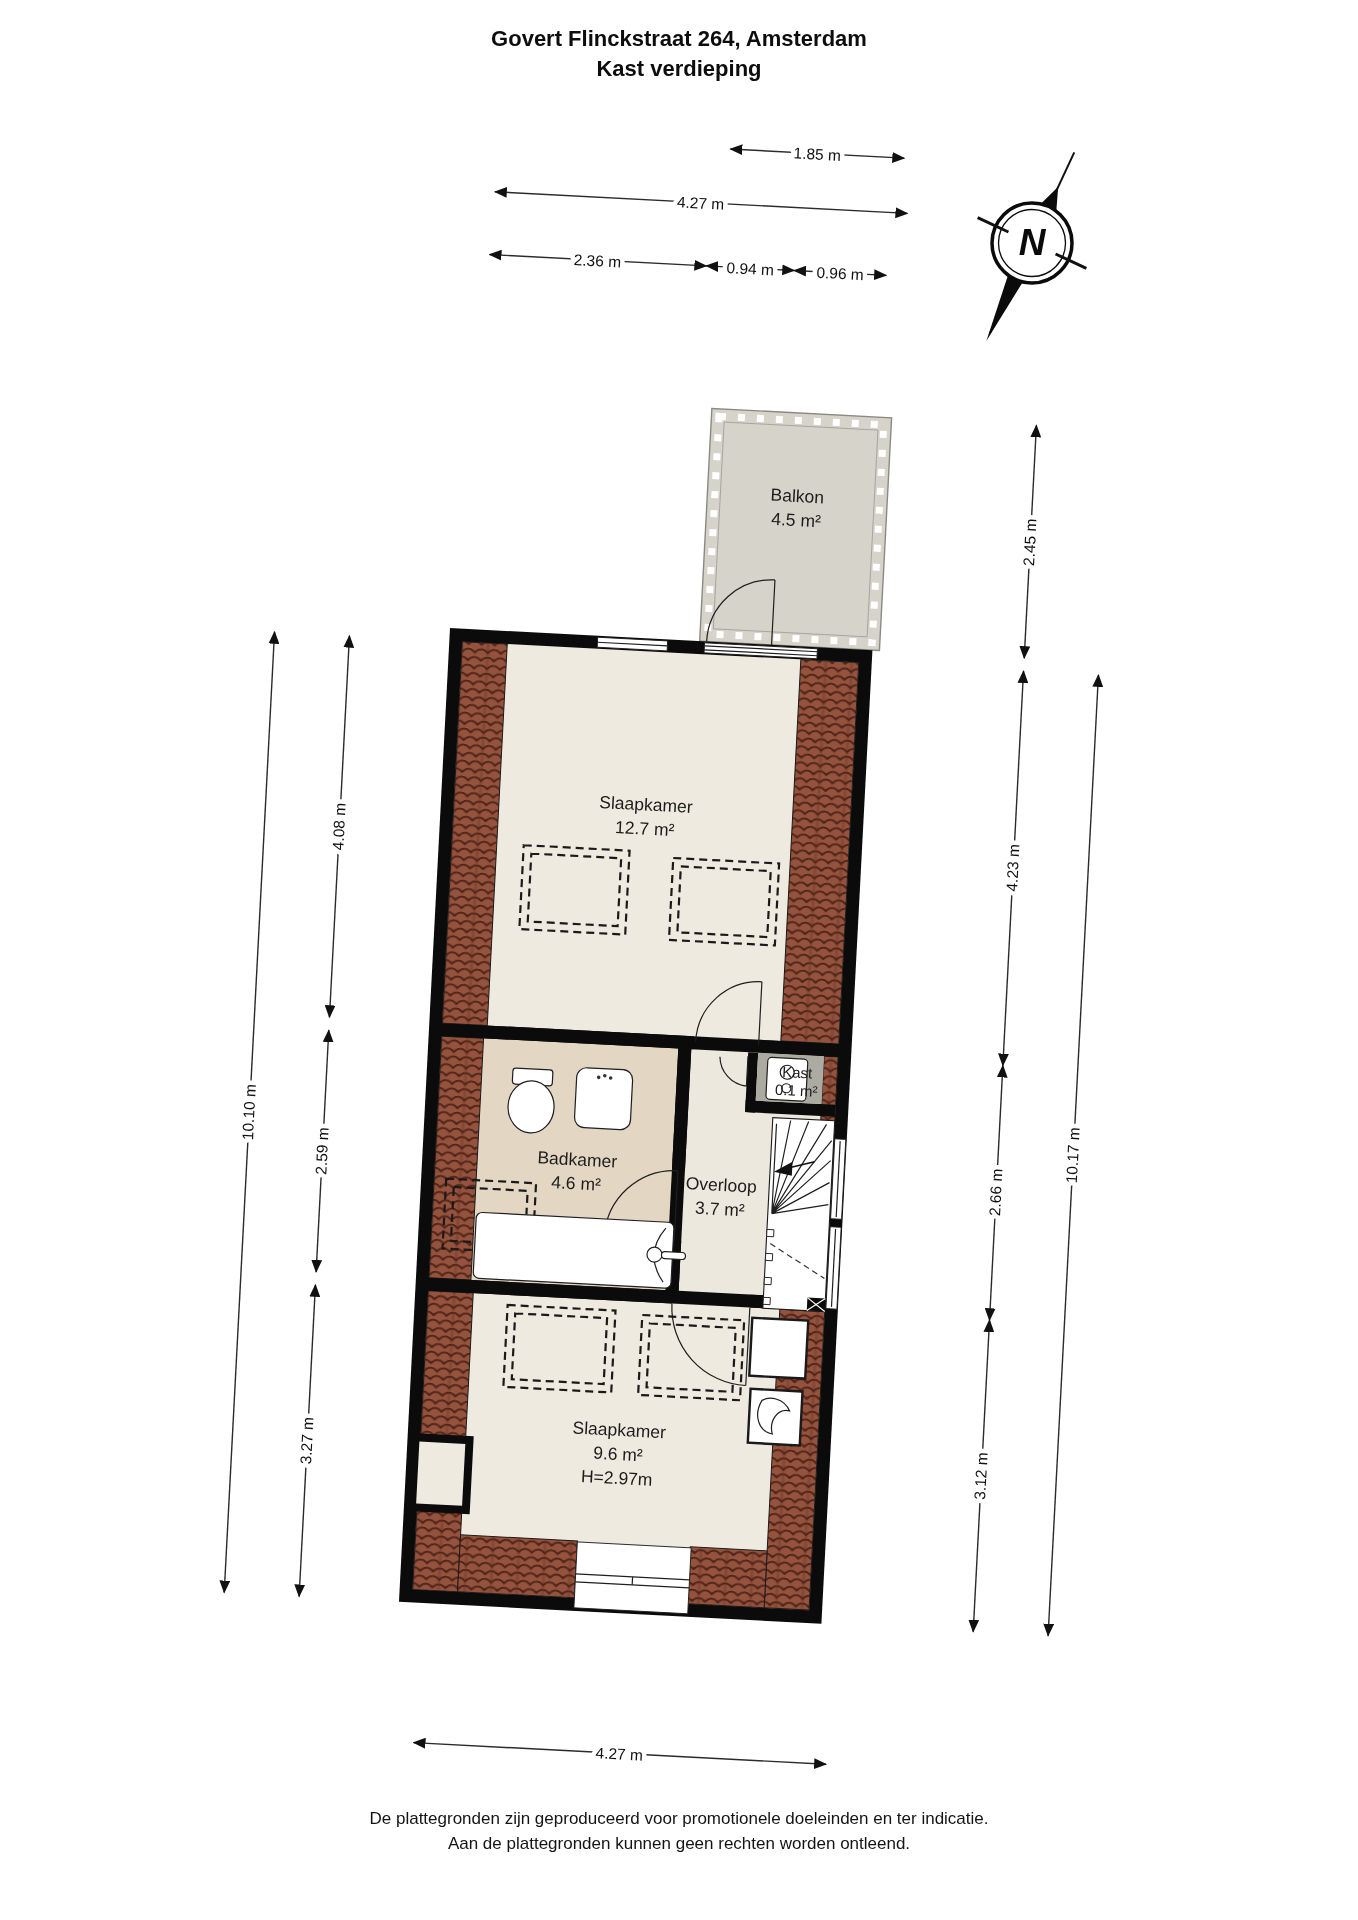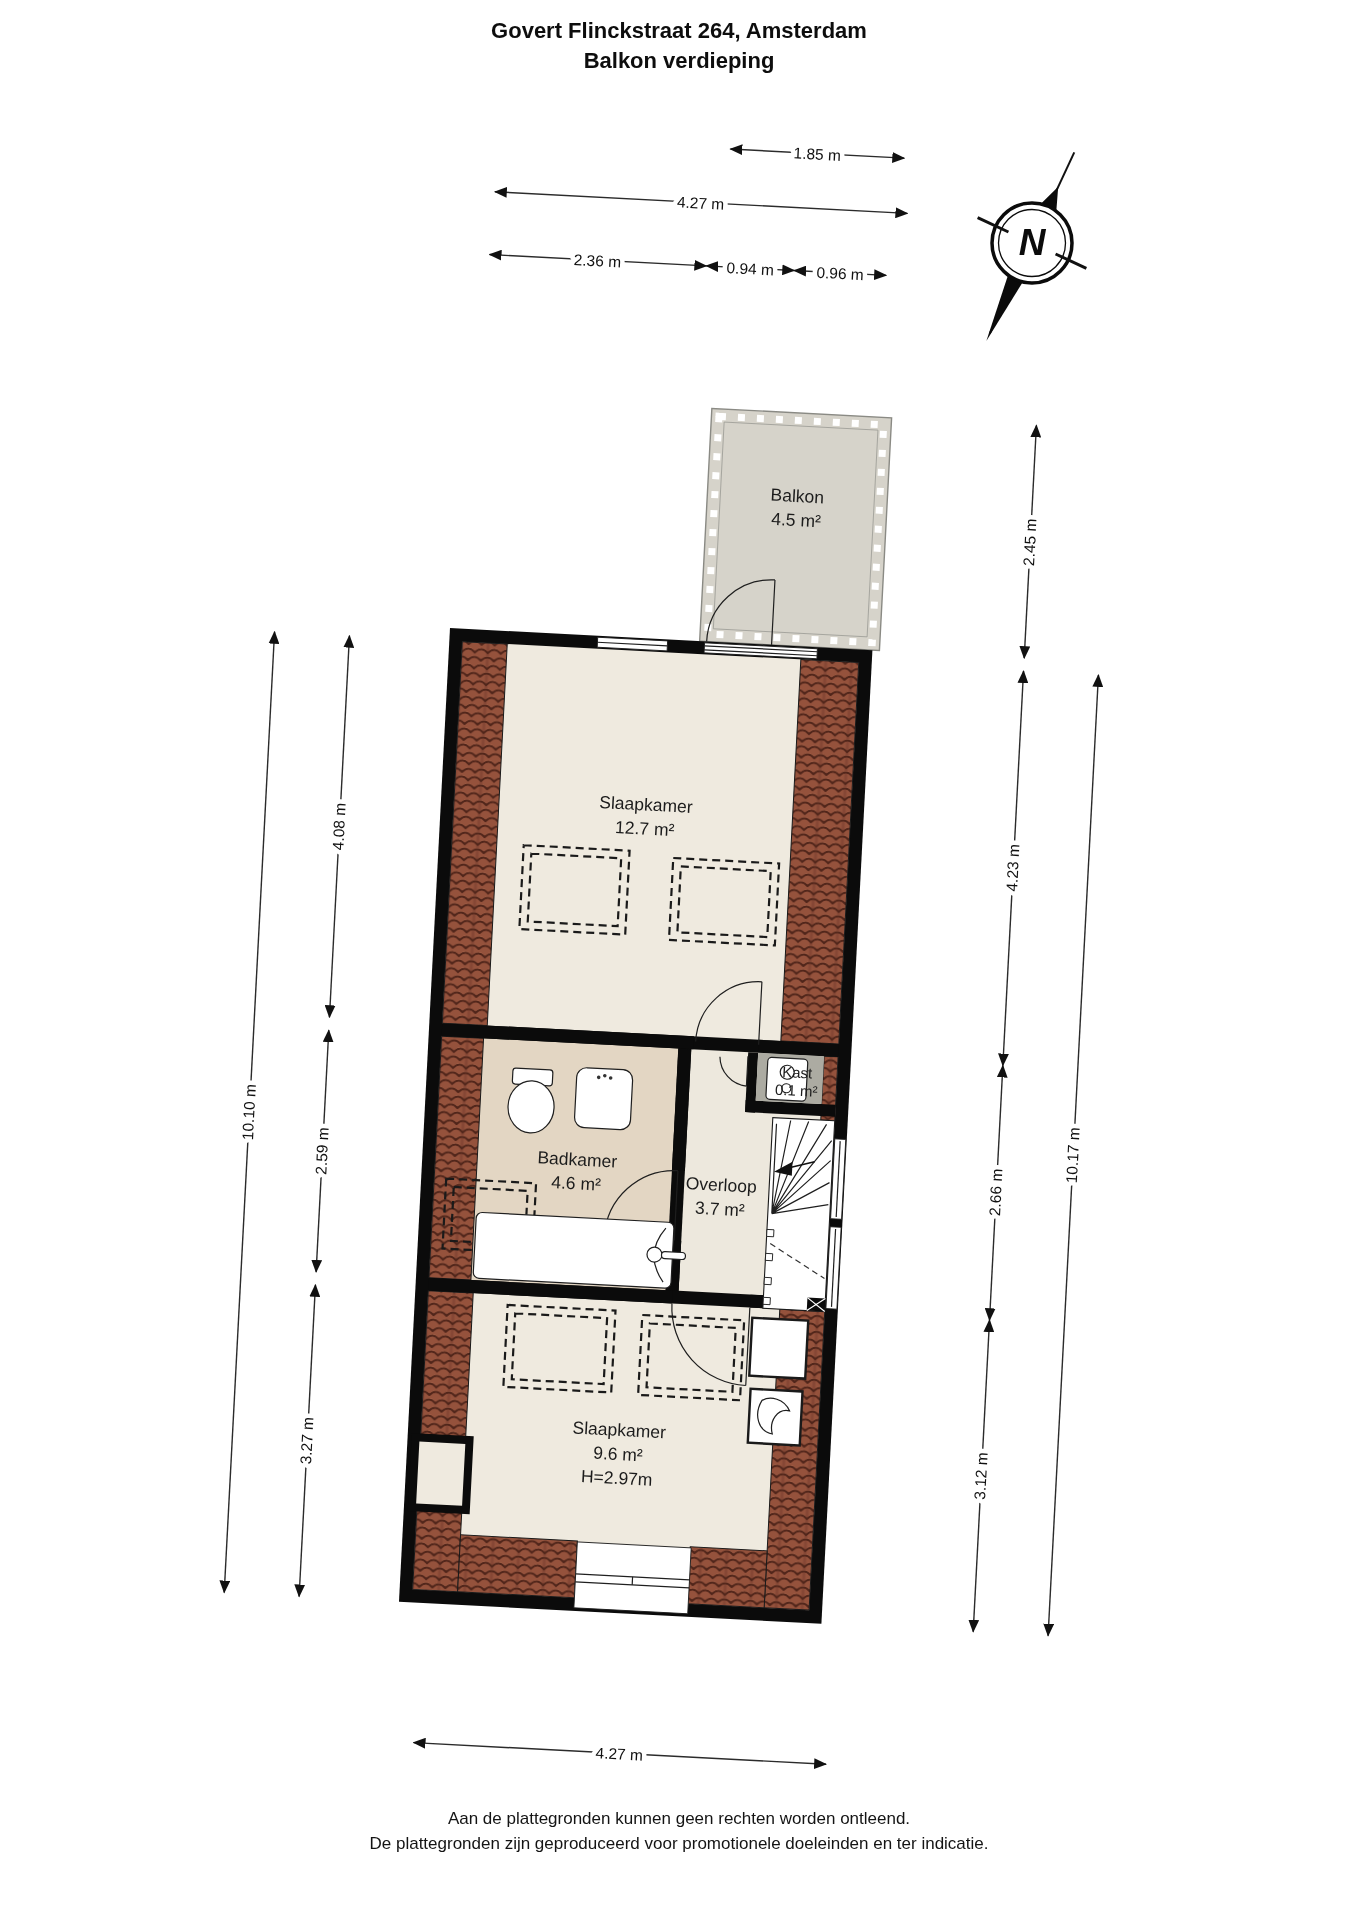--- a/index.html
+++ b/index.html
@@ -1,39 +1,39 @@
 <!DOCTYPE html>
 <html><head>
 <meta charset="utf-8">
 <style>
   html,body{margin:0;padding:0;background:#ffffff;}
   body{width:1358px;height:1920px;position:relative;overflow:hidden;
        font-family:"Liberation Sans","DejaVu Sans",sans-serif;color:#111;}
-  .title-block{position:absolute;top:16px;left:0;width:100%;text-align:center;
+  .title-block{position:absolute;top:24px;left:0;width:100%;text-align:center;
        font-weight:bold;font-size:22px;line-height:30px;color:#0d0d0d;}
   .footer-block{position:absolute;top:1806px;left:0;width:100%;text-align:center;
        font-size:17px;line-height:25px;color:#141414;}
   svg{position:absolute;top:0;left:0;}
   .wall{fill:#0b0b0b;}
   .dimline{stroke:#2b2b2b;stroke-width:1.4;fill:none;}
   .dim-label{font-size:15.5px;fill:#111;stroke:#ffffff;stroke-width:9px;
        paint-order:stroke;stroke-linejoin:round;text-anchor:middle;}
   .room-label{font-size:17.5px;fill:#1c1c1c;text-anchor:middle;}
   .room-label-sm{font-size:15px;fill:#1c1c1c;text-anchor:middle;}
   .thin{stroke:#1f1f1f;stroke-width:1.2;fill:none;}
   .fixture{fill:#ffffff;stroke:#1f1f1f;stroke-width:1.2;}
   .dash{stroke:#1a1a1a;stroke-width:2.2;fill:none;stroke-dasharray:8 5;}
   .winframe{fill:#ffffff;stroke:#1a1a1a;stroke-width:0.9;}
 </style>
 </head>
 <body>
 
 <div class="title-block">
   <div>Govert Flinckstraat 264, Amsterdam</div>
-  <div>Balkon verdieping</div>
+  <div>Kast verdieping</div>
 </div>
 
 <svg width="1358" height="1920" viewBox="0 0 1358 1920">
   <defs>
     <marker id="arrow" viewBox="0 0 12 10" markerWidth="13" markerHeight="11" refX="11" refY="5" orient="auto-start-reverse" markerUnits="userSpaceOnUse">
       <path d="M0 0 L12 5 L0 10 Z" fill="#111"></path>
     </marker>
     <pattern id="tiles" width="26" height="16" patternUnits="userSpaceOnUse">
       <rect width="26" height="16" fill="#95523C"></rect>
       <rect x="11.5" width="3" height="16" fill="rgba(40,10,5,0.14)"></rect>
@@ -229,15 +229,15 @@
     <circle r="33.5" fill="none" stroke="#0b0b0b" stroke-width="1.3"></circle>
     <g transform="rotate(25)">
       <line x1="-60" y1="0" x2="-26" y2="0" stroke="#111" stroke-width="3"></line>
       <line x1="26" y1="0" x2="60" y2="0" stroke="#111" stroke-width="3"></line>
     </g>
     <text x="0" y="12" text-anchor="middle" font-size="37" font-weight="bold" font-style="italic" fill="#0b0b0b">N</text>
   </g>
 </svg>
 
 <div class="footer-block">
+  <div>De plattegronden zijn geproduceerd voor promotionele doeleinden en ter indicatie.</div>
   <div>Aan de plattegronden kunnen geen rechten worden ontleend.</div>
-  <div>De plattegronden zijn geproduceerd voor promotionele doeleinden en ter indicatie.</div>
 </div>
 
 </body></html>

